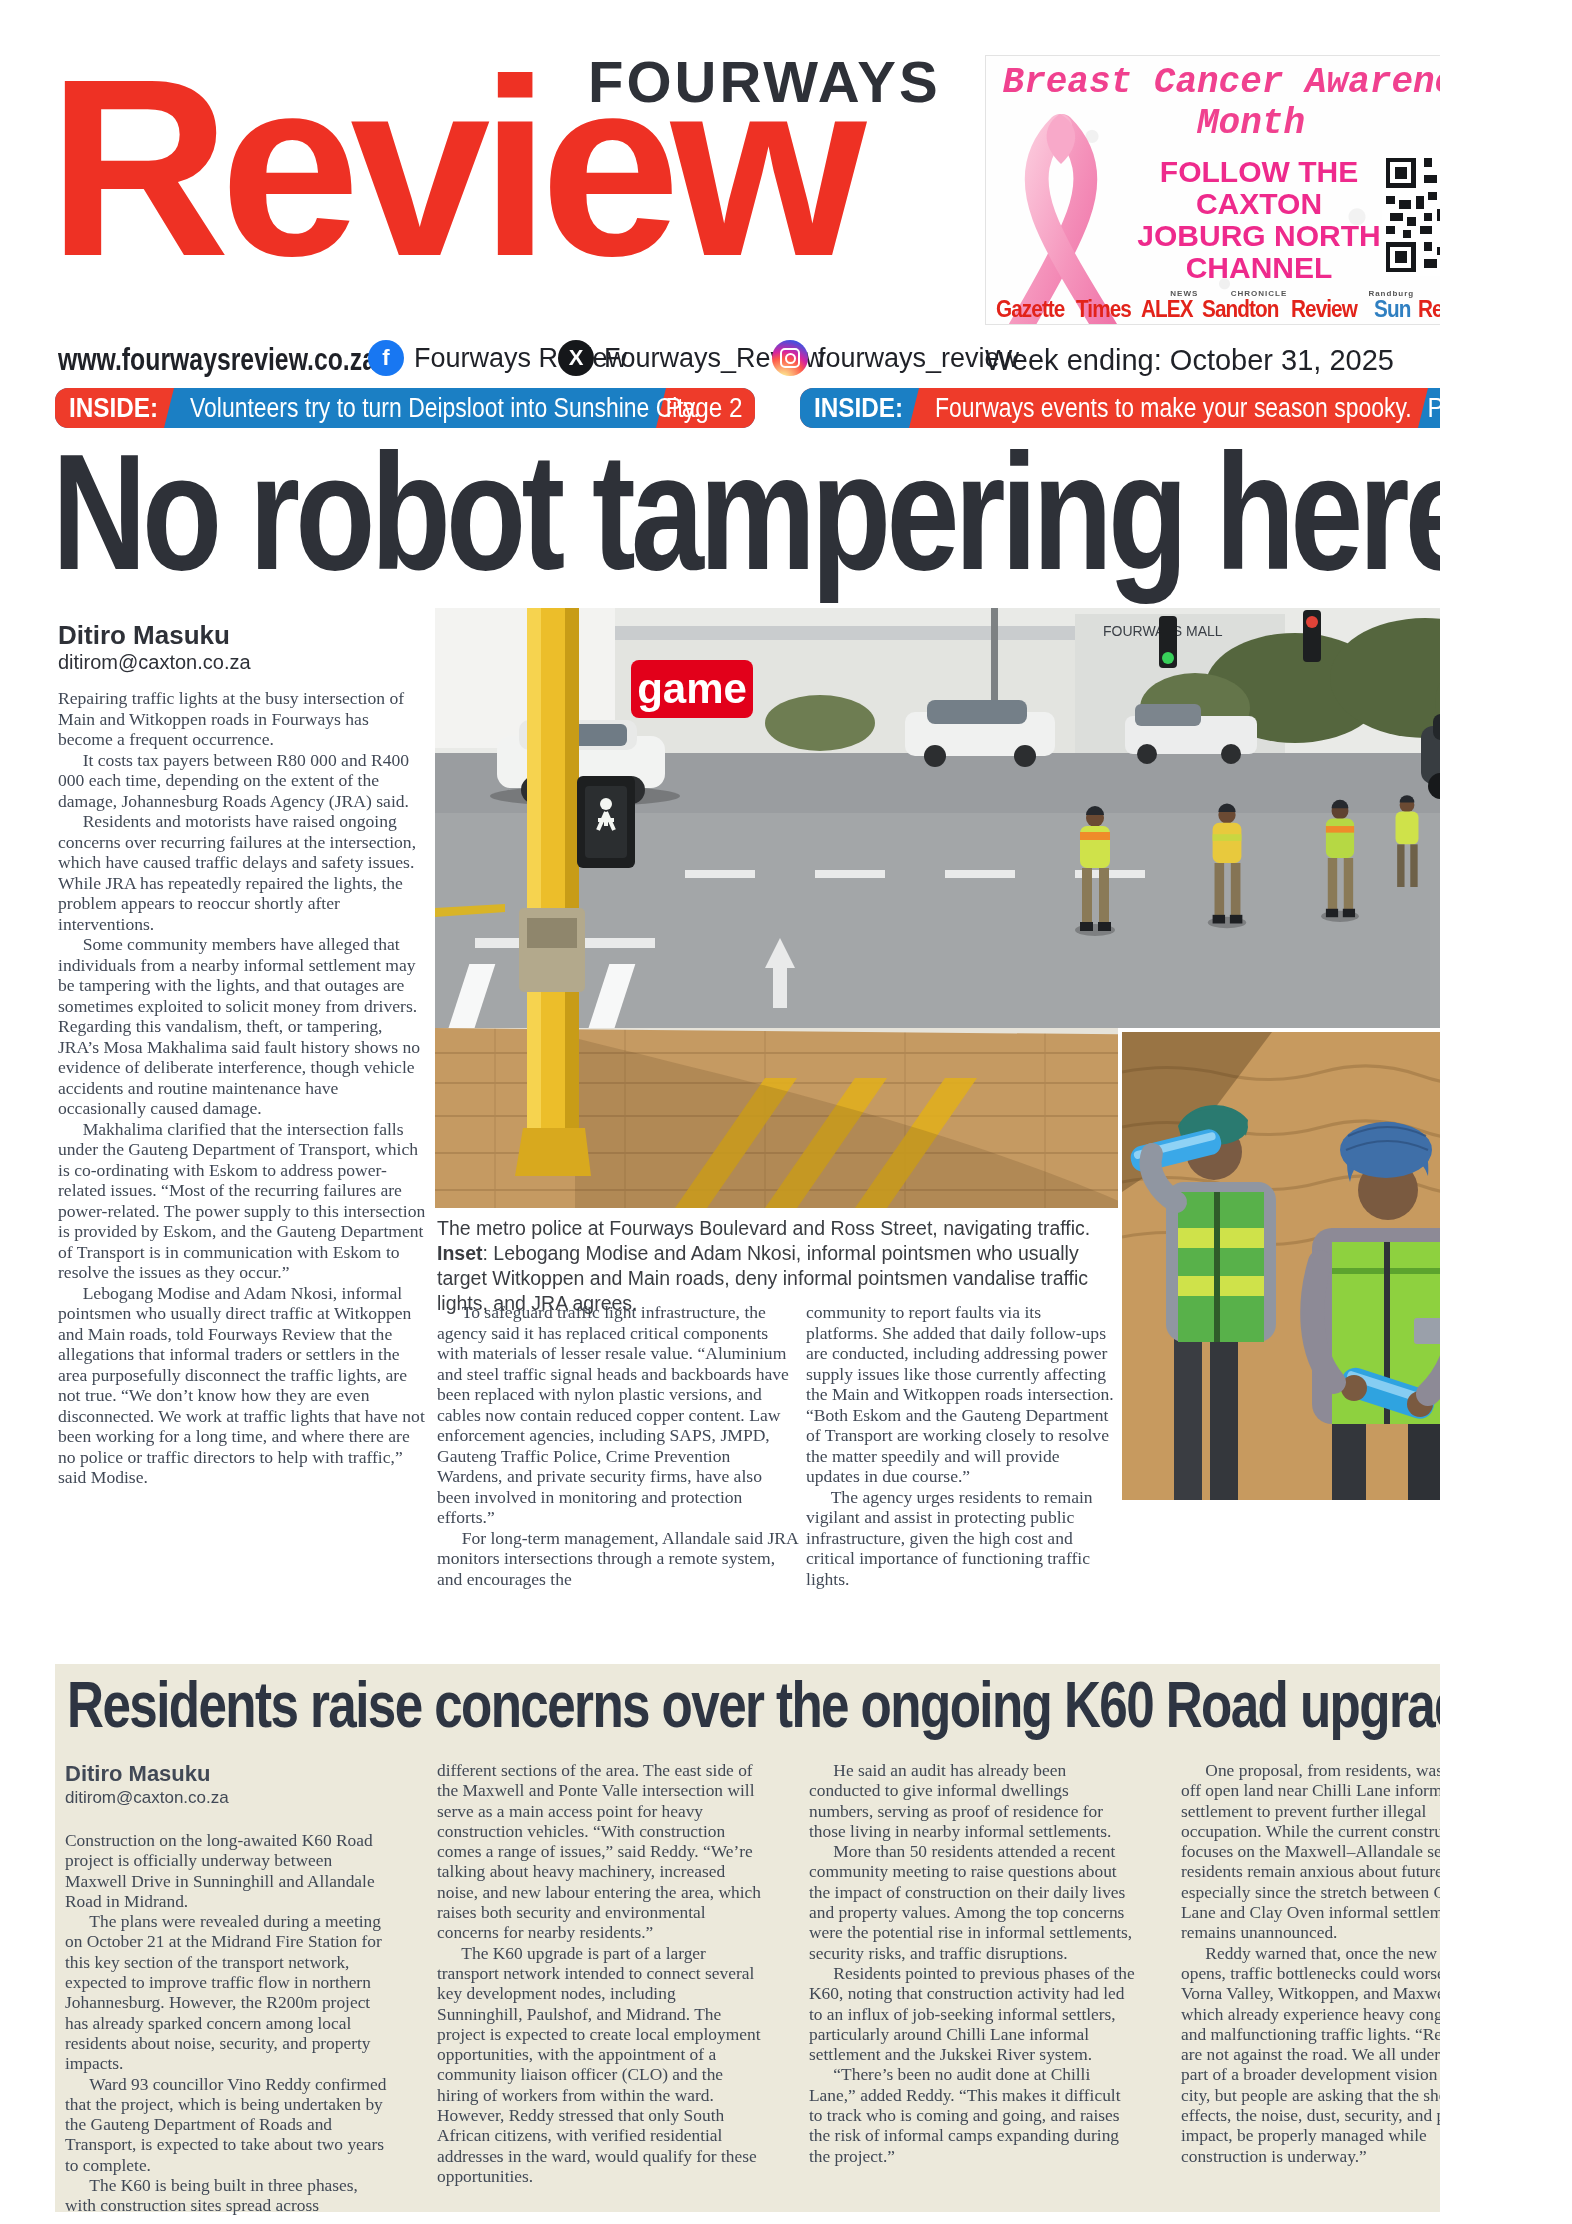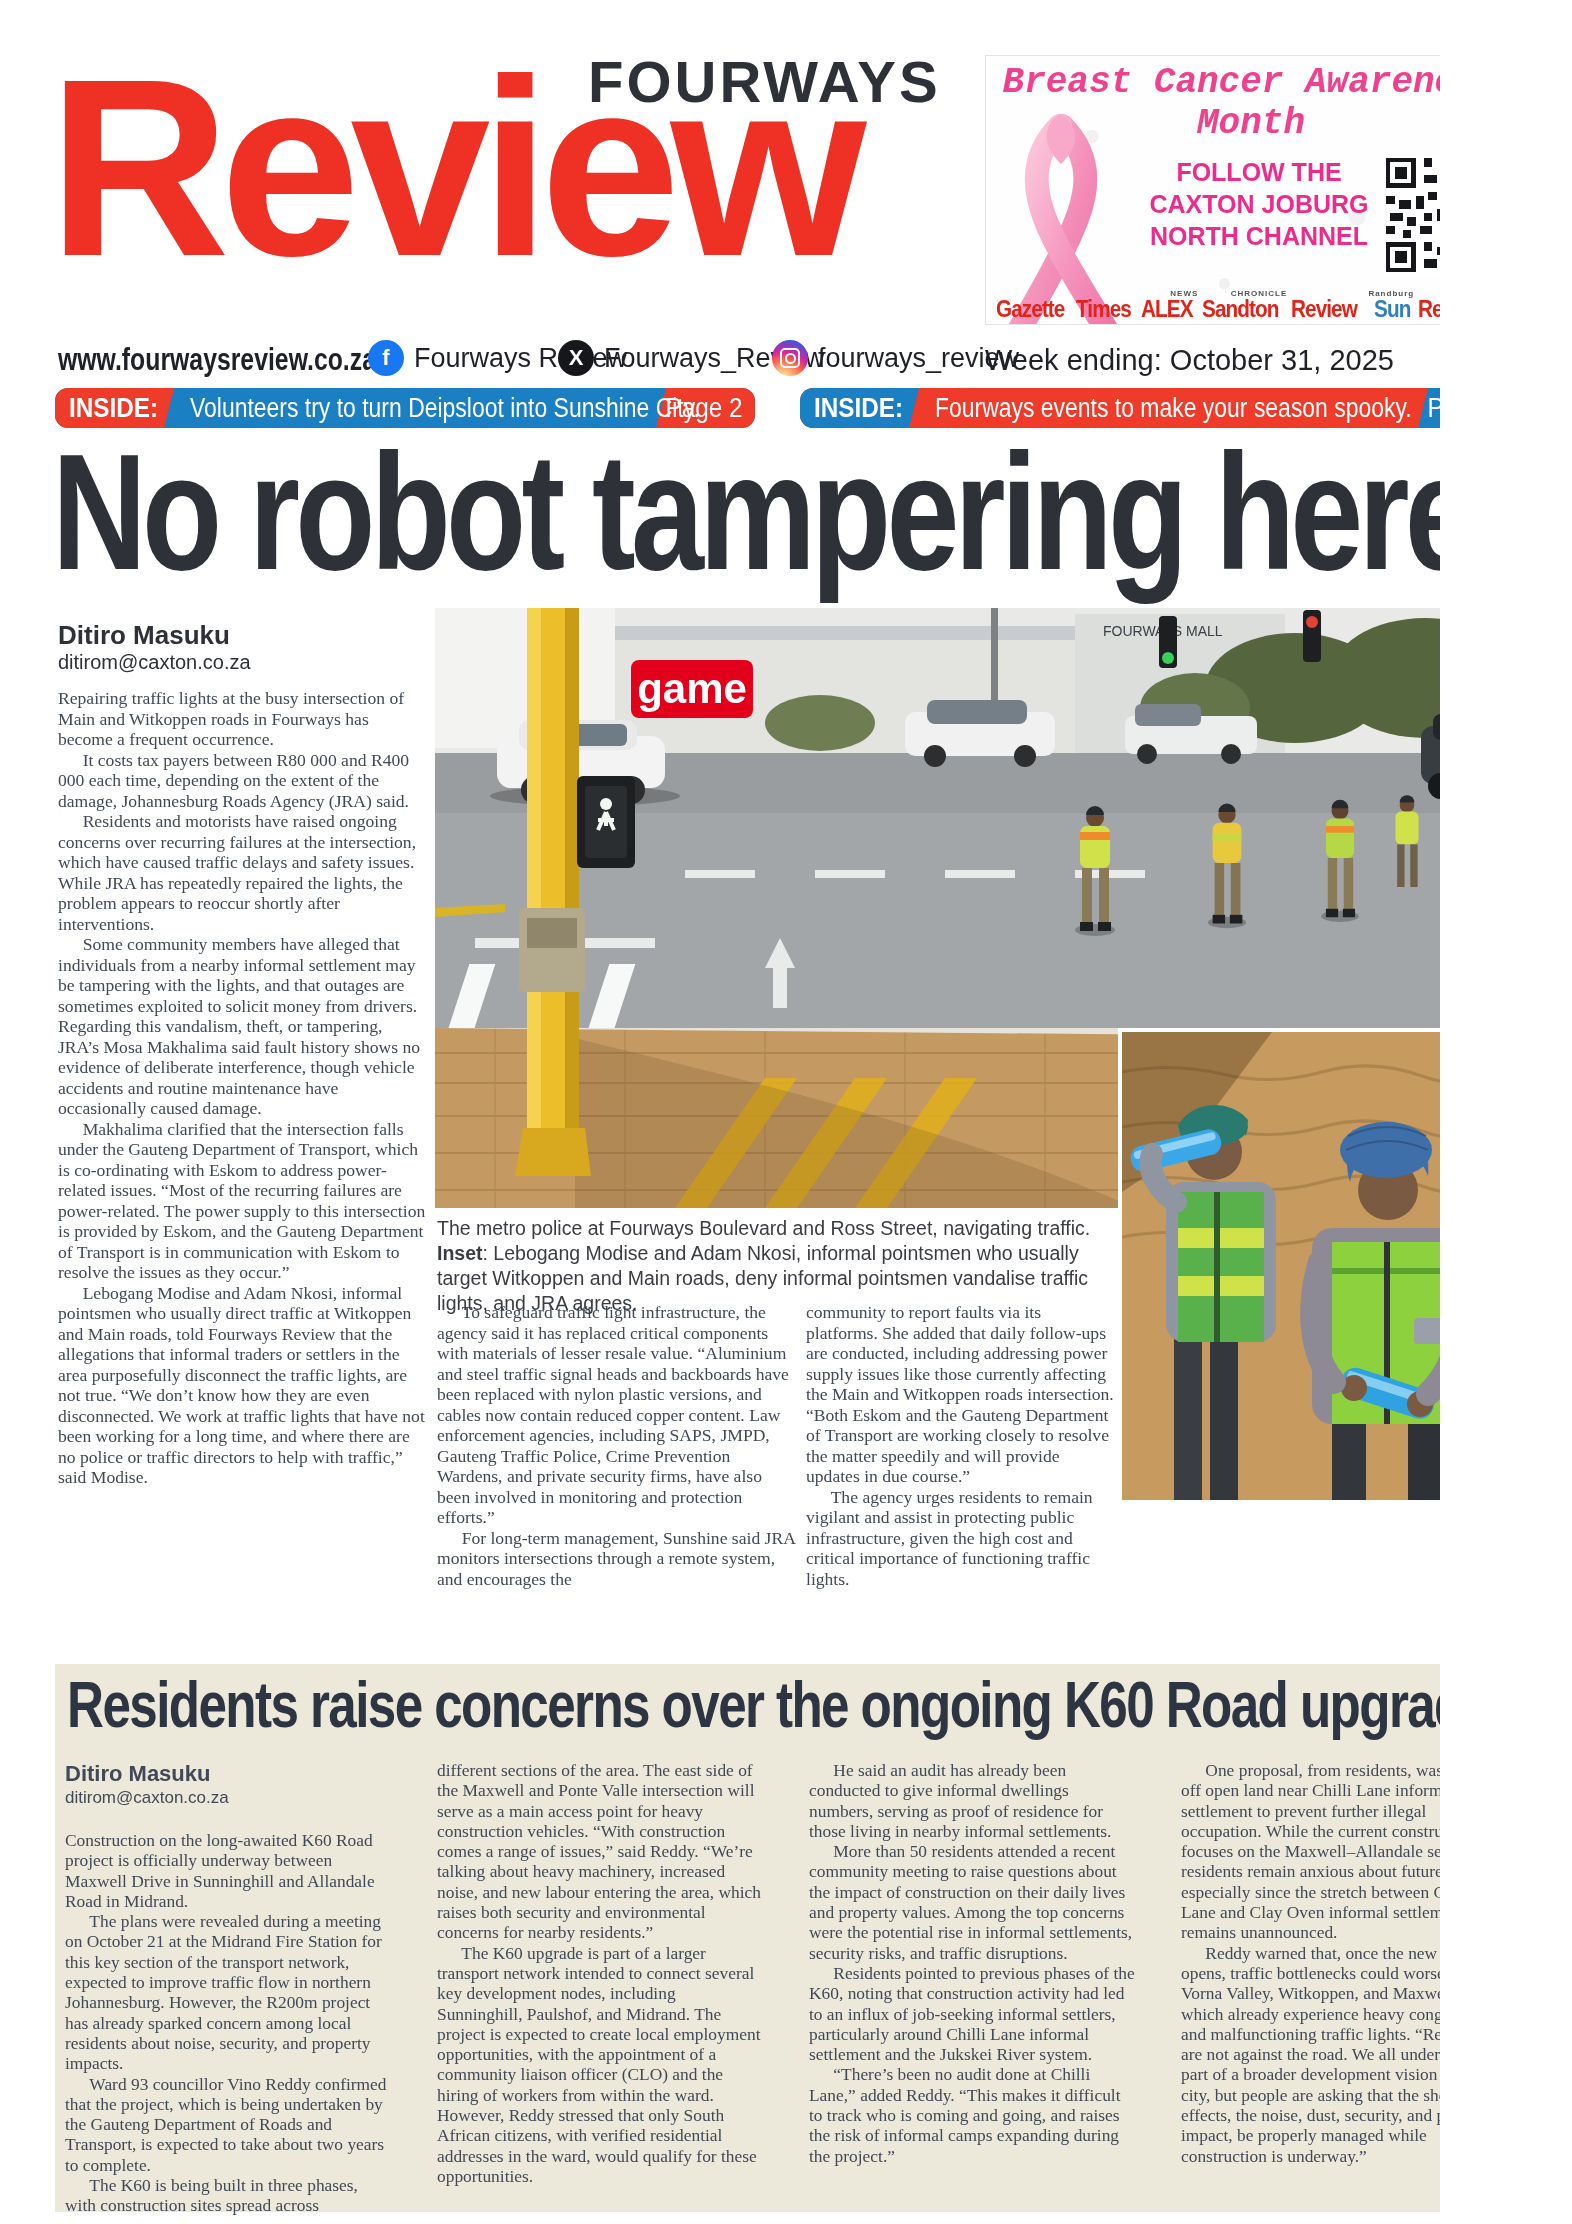--- a/index.html
+++ b/index.html
@@ -17,21 +17,21 @@
       background:#fefefe;
       background-image:radial-gradient(circle at 20% 30%,#f1f1f1 0 6px,transparent 7px),
                        radial-gradient(circle at 70% 60%,#f2f2f2 0 8px,transparent 9px),
                        radial-gradient(circle at 45% 85%,#f0f0f0 0 5px,transparent 6px),
                        radial-gradient(circle at 90% 20%,#f1f1f1 0 7px,transparent 8px);
       overflow:hidden;}
   .promo-title{position:absolute;left:0;right:0;top:6px;text-align:center;
       font-family:Liberation Mono, monospace;font-style:italic;font-weight:bold;
       font-size:36px;color:#f0418f;}
   .promo-follow{position:absolute;left:148px;top:100px;width:250px;text-align:center;
-      font-weight:bold;font-size:25px;line-height:32px;color:#ee2a8c;}
+      font-weight:bold;font-size:30px;line-height:32px;color:#ee2a8c;}
   .ribbon-svg{position:absolute;left:4px;top:52px;}
   .qr{position:absolute;right:12px;top:98px;}
   .wa-icon{position:absolute;right:10px;top:58px;width:36px;height:36px;border-radius:50%;
       background:#25d366;color:#fff;font-size:21px;line-height:36px;text-align:center;}
   .brands{position:absolute;left:6px;right:6px;bottom:3px;height:32px;display:flex;
       align-items:flex-end;justify-content:space-between;padding:0 4px;}
   .brand{display:flex;flex-direction:column;align-items:flex-end;line-height:1;}
   .brand .sub{font-size:8px;font-weight:bold;color:#555;letter-spacing:1px;}
   .brand .nm{font-size:23px;font-weight:bold;letter-spacing:-1px;transform:scaleX(.9);transform-origin:left;}
 
@@ -267,21 +267,21 @@
   <div class="serifcol c-lead1">
       <p>Repairing traffic lights at the busy intersection of Main and Witkoppen roads in Fourways has become a frequent occurrence.</p>
       <p>It costs tax payers between R80 000 and R400 000 each time, depending on the extent of the damage, Johannesburg Roads Agency (JRA) said.</p>
       <p>Residents and motorists have raised ongoing concerns over recurring failures at the intersection, which have caused traffic delays and safety issues. While JRA has repeatedly repaired the lights, the problem appears to reoccur shortly after interventions.</p>
       <p>Some community members have alleged that individuals from a nearby informal settlement may be tampering with the lights, and that outages are sometimes exploited to solicit money from drivers. Regarding this vandalism, theft, or tampering, JRA’s Mosa Makhalima said fault history shows no evidence of deliberate interference, though vehicle accidents and routine maintenance have occasionally caused damage.</p>
       <p>Makhalima clarified that the intersection falls under the Gauteng Department of Transport, which is co-ordinating with Eskom to address power-related issues. “Most of the recurring failures are power-related. The power supply to this intersection is provided by Eskom, and the Gauteng Department of Transport is in communication with Eskom to resolve the issues as they occur.”</p>
       <p>Lebogang Modise and Adam Nkosi, informal pointsmen who usually direct traffic at Witkoppen and Main roads, told Fourways Review that the allegations that informal traders or settlers in the area purposefully disconnect the traffic lights, are not true. “We don’t know how they are even disconnected. We work at traffic lights that have not been working for a long time, and where there are no police or traffic directors to help with traffic,” said Modise.</p>
     </div>
   <div class="serifcol c-lead2" data-indent-first="true">
       <p>To safeguard traffic light infrastructure, the agency said it has replaced critical components with materials of lesser resale value. “Aluminium and steel traffic signal heads and backboards have been replaced with nylon plastic versions, and cables now contain reduced copper content. Law enforcement agencies, including SAPS, JMPD, Gauteng Traffic Police, Crime Prevention Wardens, and private security firms, have also been involved in monitoring and protection efforts.”</p>
-      <p>For long-term management, Sunshine said JRA monitors intersections through a remote system, and encourages the</p>
+      <p>For long-term management, Allandale said JRA monitors intersections through a remote system, and encourages the</p>
     </div>
   <div class="serifcol c-lead3">
       <p>community to report faults via its platforms. She added that daily follow-ups are conducted, including addressing power supply issues like those currently affecting the Main and Witkoppen roads intersection. “Both Eskom and the Gauteng Department of Transport are working closely to resolve the matter speedily and will provide updates in due course.”</p>
       <p>The agency urges residents to remain vigilant and assist in protecting public infrastructure, given the high cost and critical importance of functioning traffic lights.</p>
     </div>
 
   <svg class="photo-main" viewBox="0 0 1082 600" preserveAspectRatio="none">
     <rect width="1082" height="600" fill="#aeb1b3"></rect>
 
     <rect x="0" y="0" width="1082" height="150" fill="#e9eae7"></rect>

